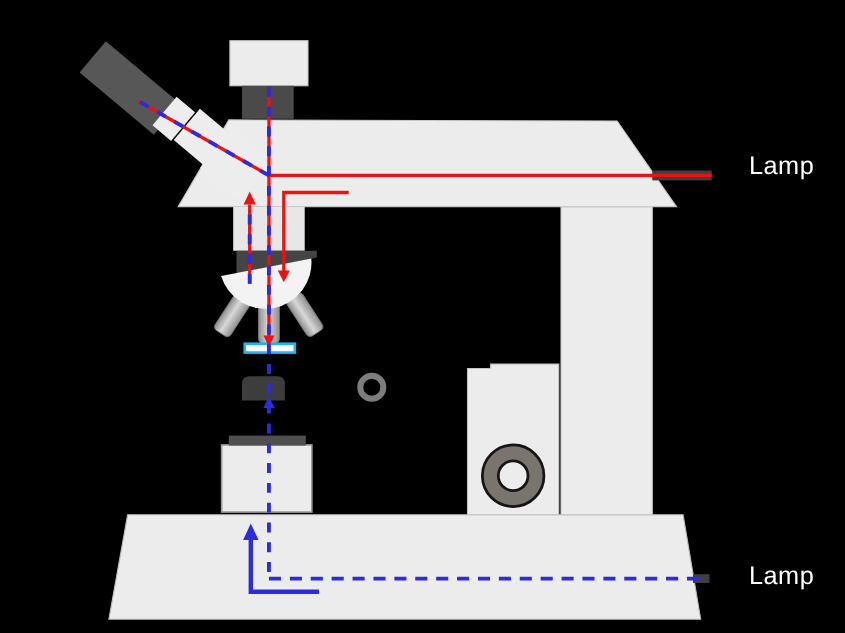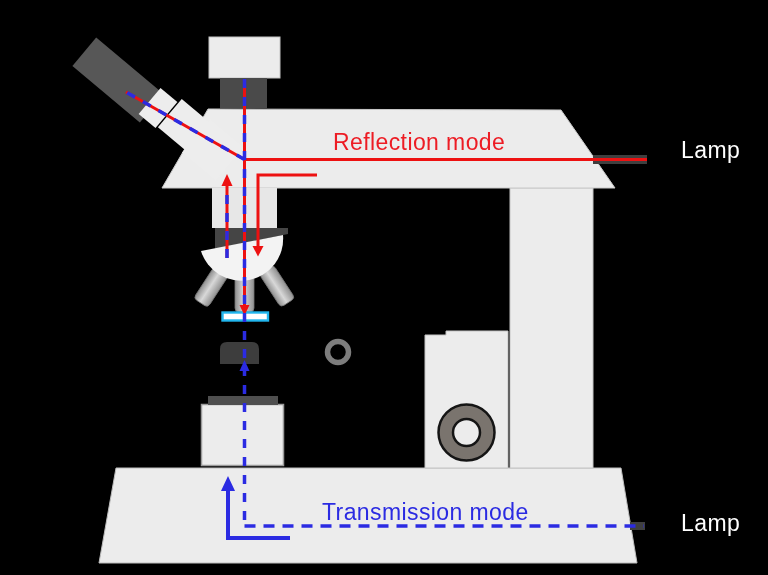--- a/index.html
+++ b/index.html
@@ -92,17 +92,15 @@
       <line x1="227" y1="258" x2="227" y2="188" stroke-width="3.5" stroke-dasharray="9 9"></line>
       <line x1="244.5" y1="526" x2="644" y2="526" stroke-width="3.5" stroke-dasharray="11 8"></line>
       <polyline points="290,538 228,538 228,490" stroke-width="4"></polyline>
     </g>
     <g fill="#2b2be2" stroke="none">
       <polygon points="239.5,371 249.5,371 244.5,360"></polygon>
       <polygon points="221,491 235,491 228,476"></polygon>
     </g>
   </svg>
 
-  <div class="label reflection">Reflection mode</div>
   <div class="label lamp-top">Lamp</div>
-  <div class="label transmission">Transmission mode</div>
   <div class="label lamp-bottom">Lamp</div>
 </div>
 
 </body></html>

